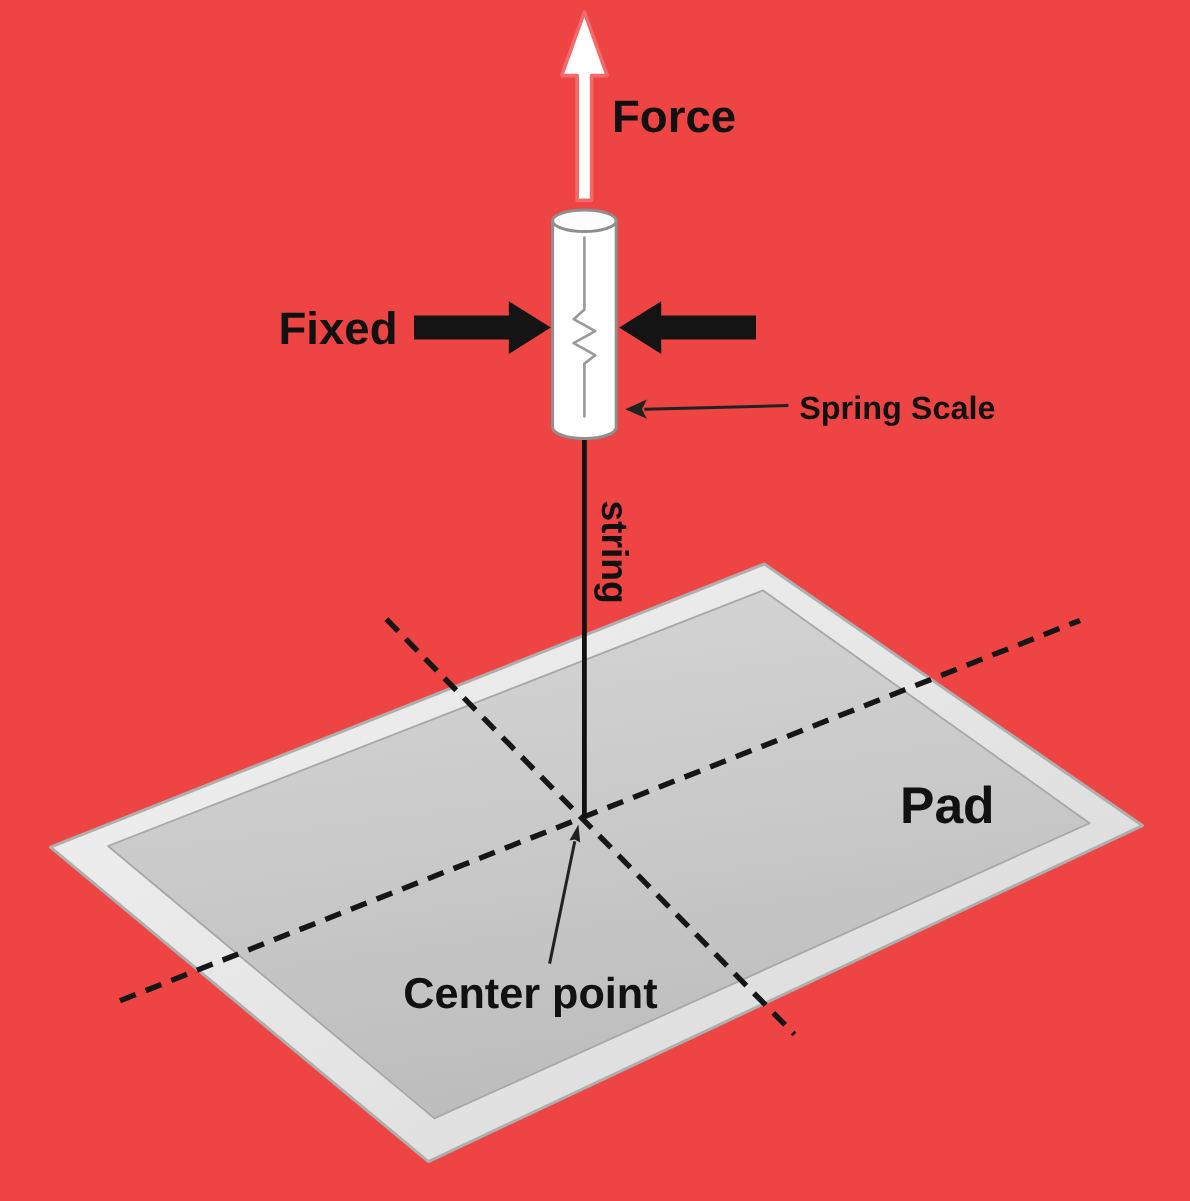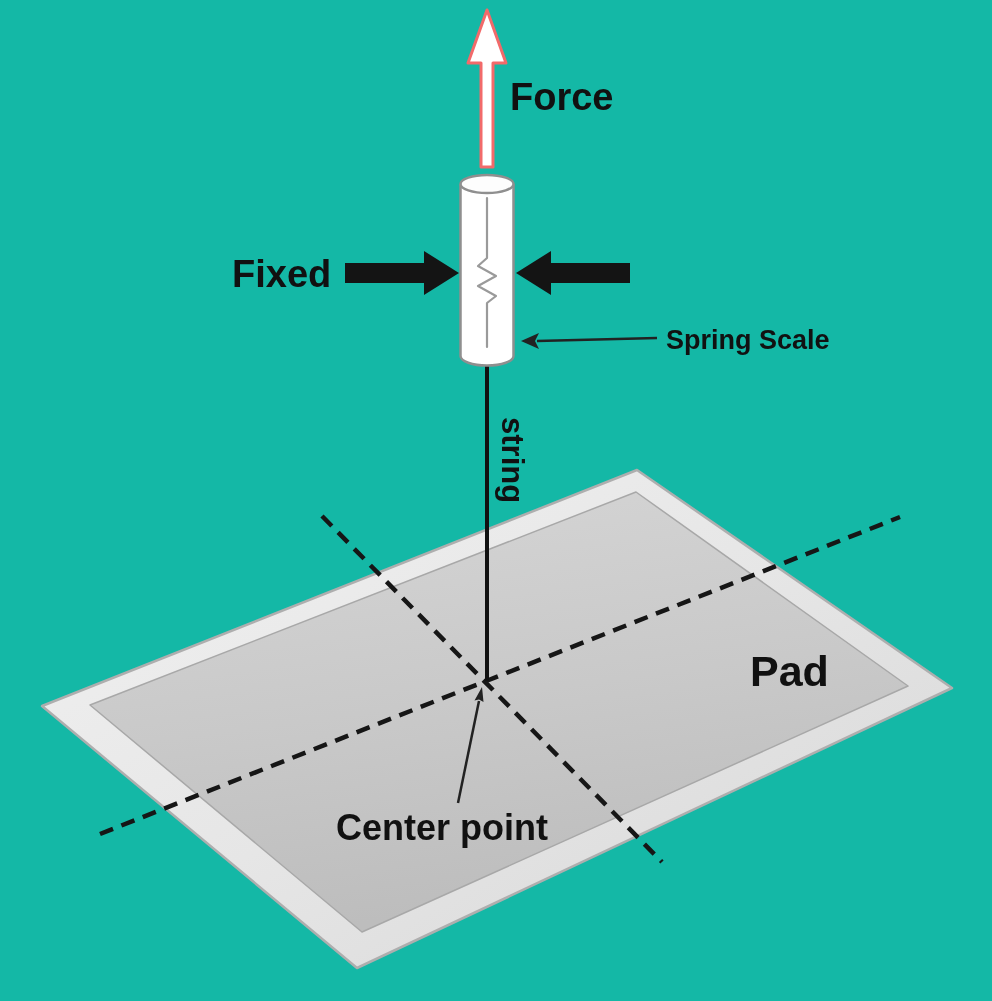--- a/index.html
+++ b/index.html
@@ -8,21 +8,21 @@
     background: #ffffff;
     width: 992px;
     height: 1001px;
     overflow: hidden;
     font-family: "Liberation Sans", sans-serif;
   }
   .stage {
     position: relative;
     width: 992px;
     height: 1001px;
-    background: #14b8a6;
+    background: #ef4444;
   }
   svg { display: block; }
   .diagram-label {
     font-family: "Liberation Sans", "DejaVu Sans", sans-serif;
     font-weight: bold;
     fill: #111111;
   }
 </style>
 </head>
 <body>

